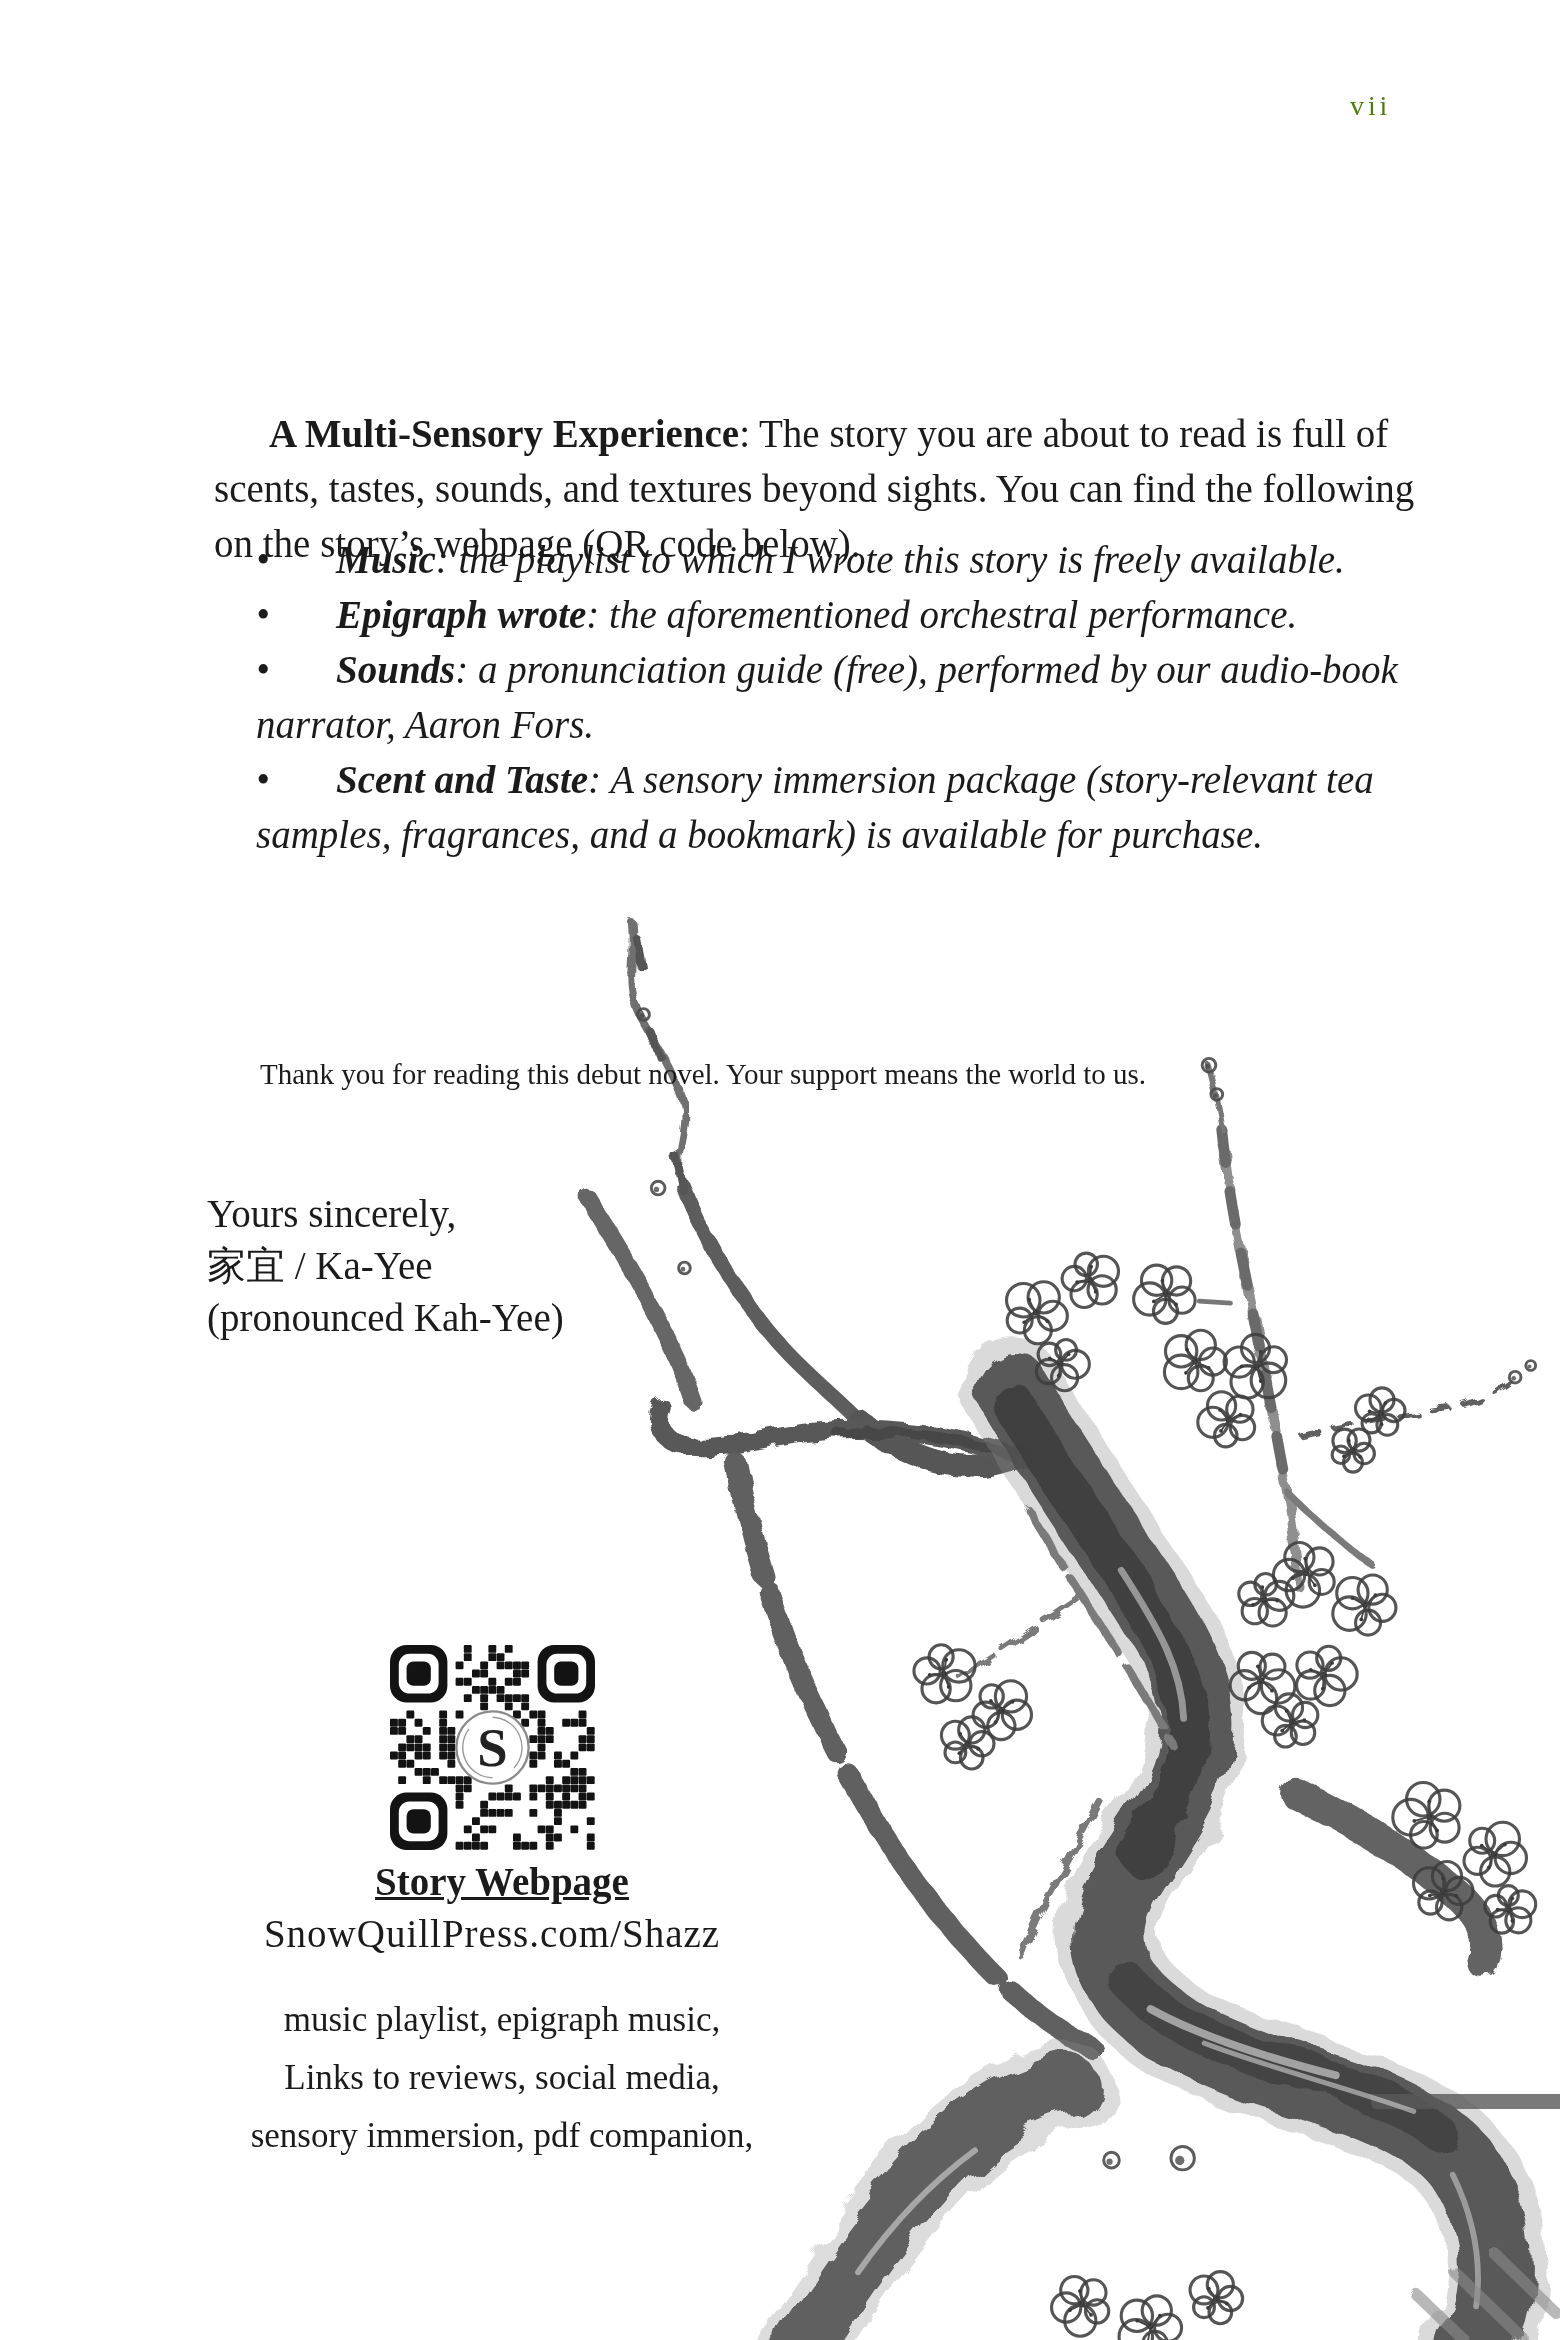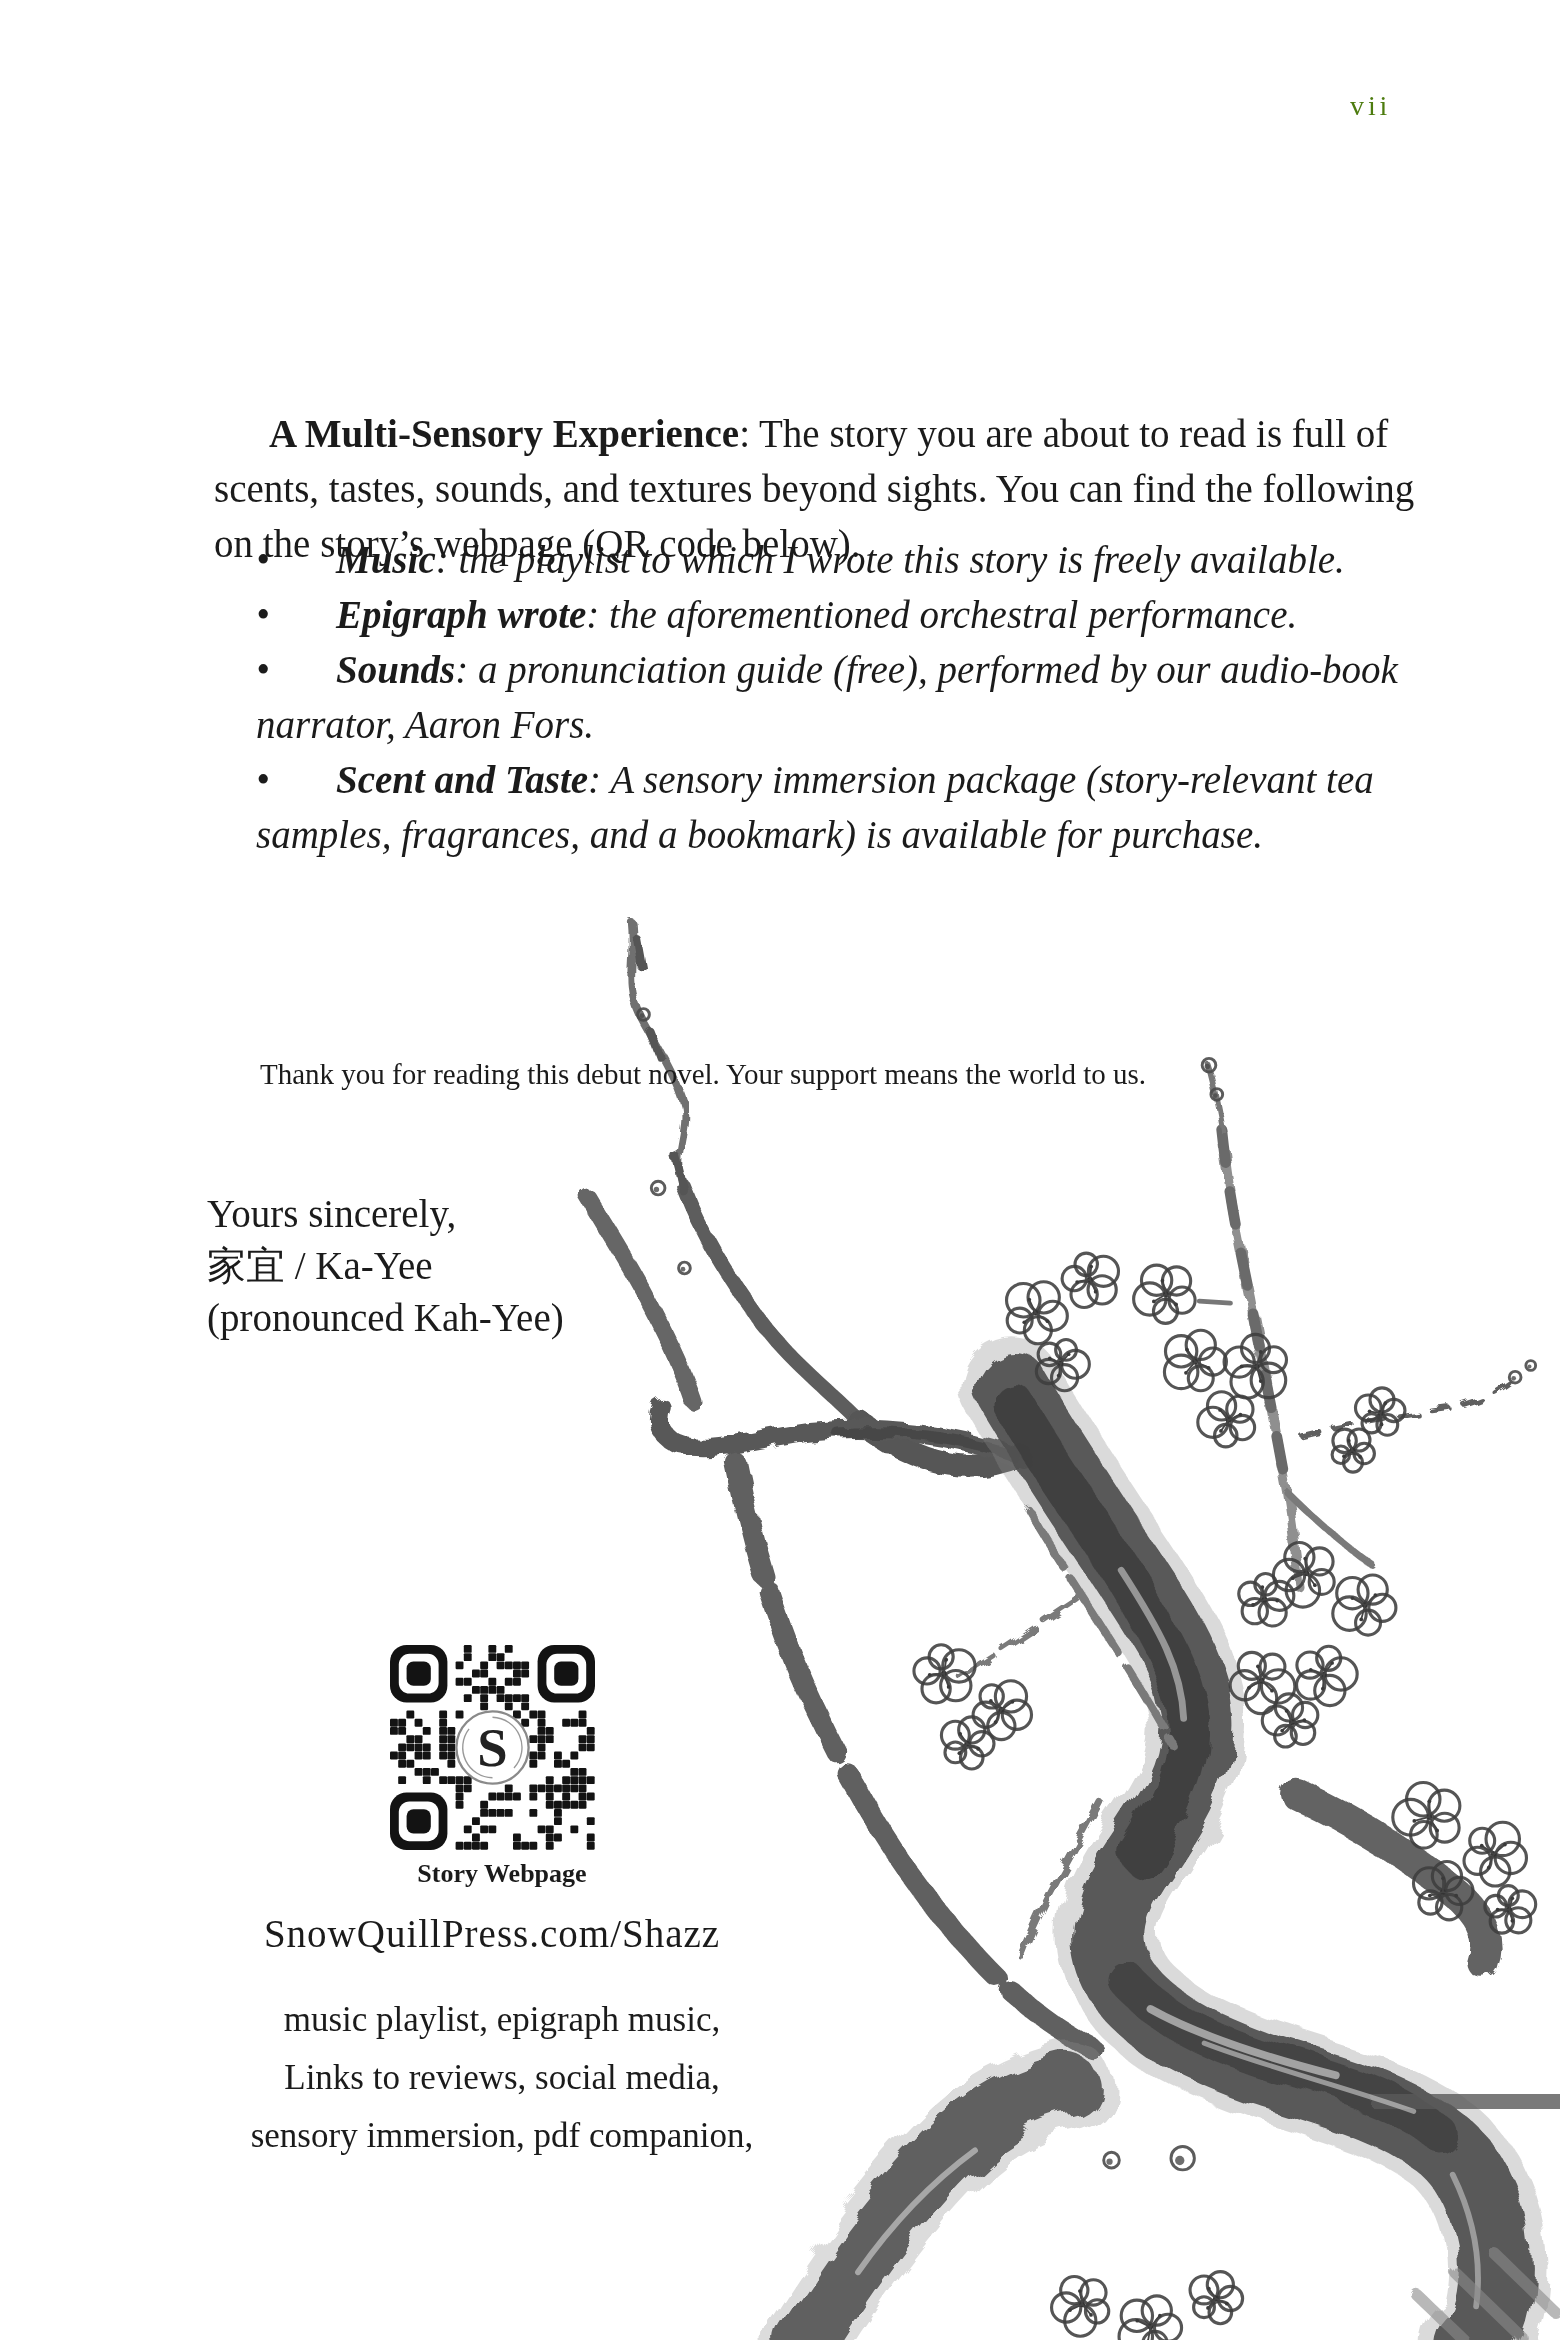--- a/index.html
+++ b/index.html
@@ -25,21 +25,21 @@
   #thanks-paragraph{
     left:194px;top:1018px;width:1202px;font-size:29px;line-height:55px;
     text-indent:66px;
   }
   #signature{
     left:207px;top:1188px;font-size:39px;line-height:52px;
   }
   #qr-wrap{left:390px;top:1645px;width:205px;height:205px;}
   #webpage-title{
     left:229px;top:1859px;width:546px;text-align:center;
-    font-size:26px;font-weight:bold;
+    font-size:39px;font-weight:bold;text-decoration:underline;
   }
   #webpage-url{
     left:219px;top:1911px;width:546px;text-align:center;
     font-size:39px;letter-spacing:1px;
   }
   #webpage-links{
     left:229px;top:1991px;width:546px;text-align:center;
     font-size:35px;line-height:58px;
   }
   #ink-painting{left:0;top:0;width:1560px;height:2341px;z-index:0;}

